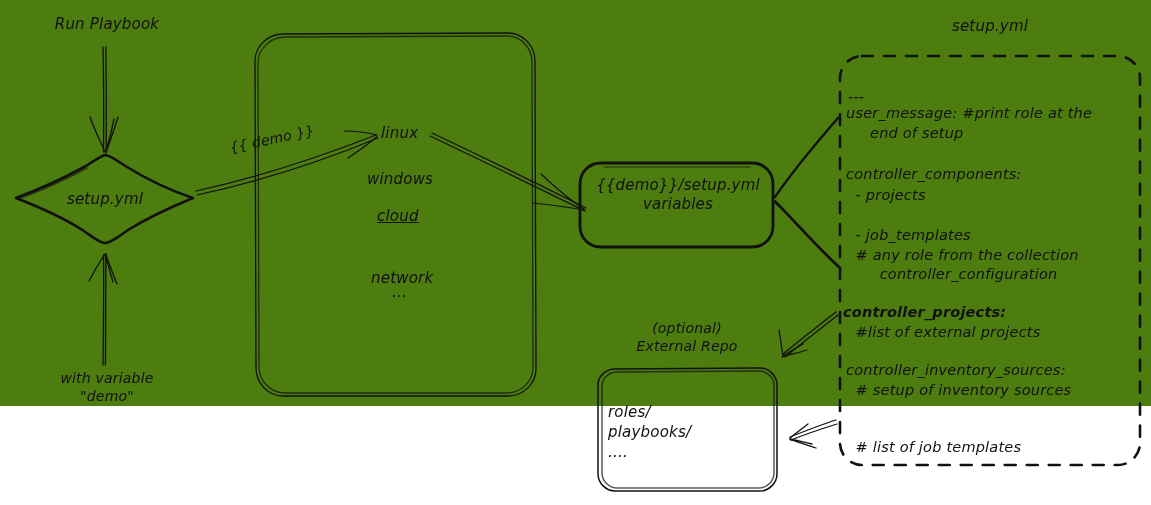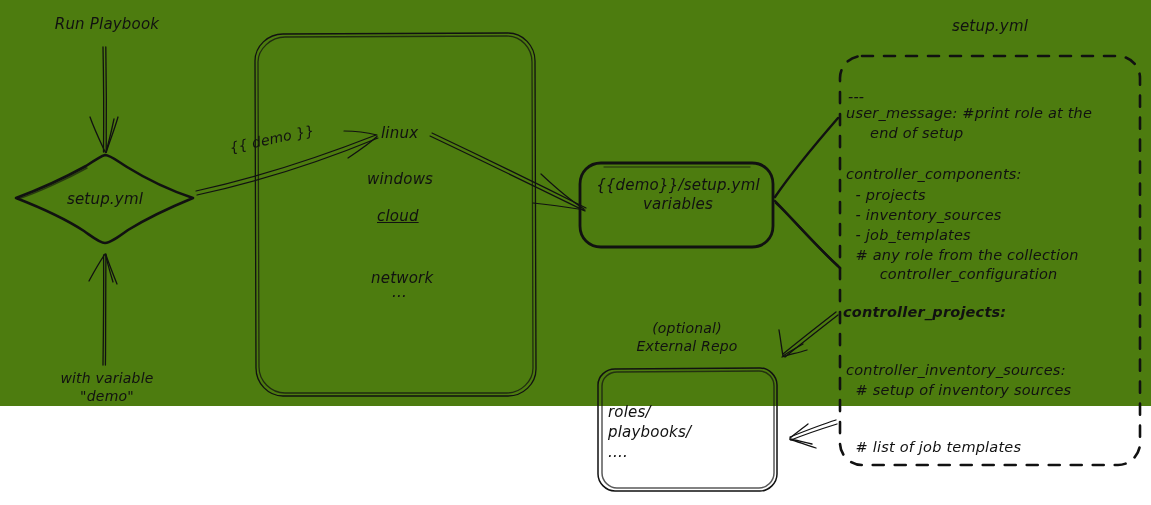--- a/index.html
+++ b/index.html
@@ -182,25 +182,25 @@
   <div class="lbl hand t-item" style="left:608px; top:443px;">....</div>
 
   <div class="lbl hand t-title center" style="left:925px; top:17px; width:130px;">setup.yml</div>
 
   <div class="lbl code t-yaml" style="left:848px; top:88px;">---</div>
   <div class="lbl code t-yaml" style="left:846px; top:104px;">user_message: #print role at the</div>
   <div class="lbl code t-yaml" style="left:846px; top:124px;">     end of setup</div>
 
   <div class="lbl code t-yaml" style="left:846px; top:165px;">controller_components:</div>
   <div class="lbl code t-yaml" style="left:846px; top:186px;">  - projects</div>
-  <div class="lbl code t-yaml" style="left:846px; top:206px;">  - inventory_sources</div>
   <div class="lbl code t-yaml" style="left:846px; top:226px;">  - job_templates</div>
   <div class="lbl code t-yaml" style="left:846px; top:246px;">  # any role from the collection</div>
   <div class="lbl code t-yaml" style="left:846px; top:265px;">       controller_configuration</div>
 
   <div class="lbl code t-yaml" style="left:843px; top:303px;font-weight:bold;">controller_projects:</div>
+  <div class="lbl code t-yaml" style="left:846px; top:323px;">  #list of external projects</div>
 
   <div class="lbl code t-yaml" style="left:846px; top:361px;">controller_inventory_sources:</div>
   <div class="lbl code t-yaml" style="left:846px; top:381px;">  # setup of inventory sources</div>
 
   <div class="lbl code t-yaml" style="left:846px; top:438px;">  # list of job templates</div>
 
 </div>
 
 </body></html>

